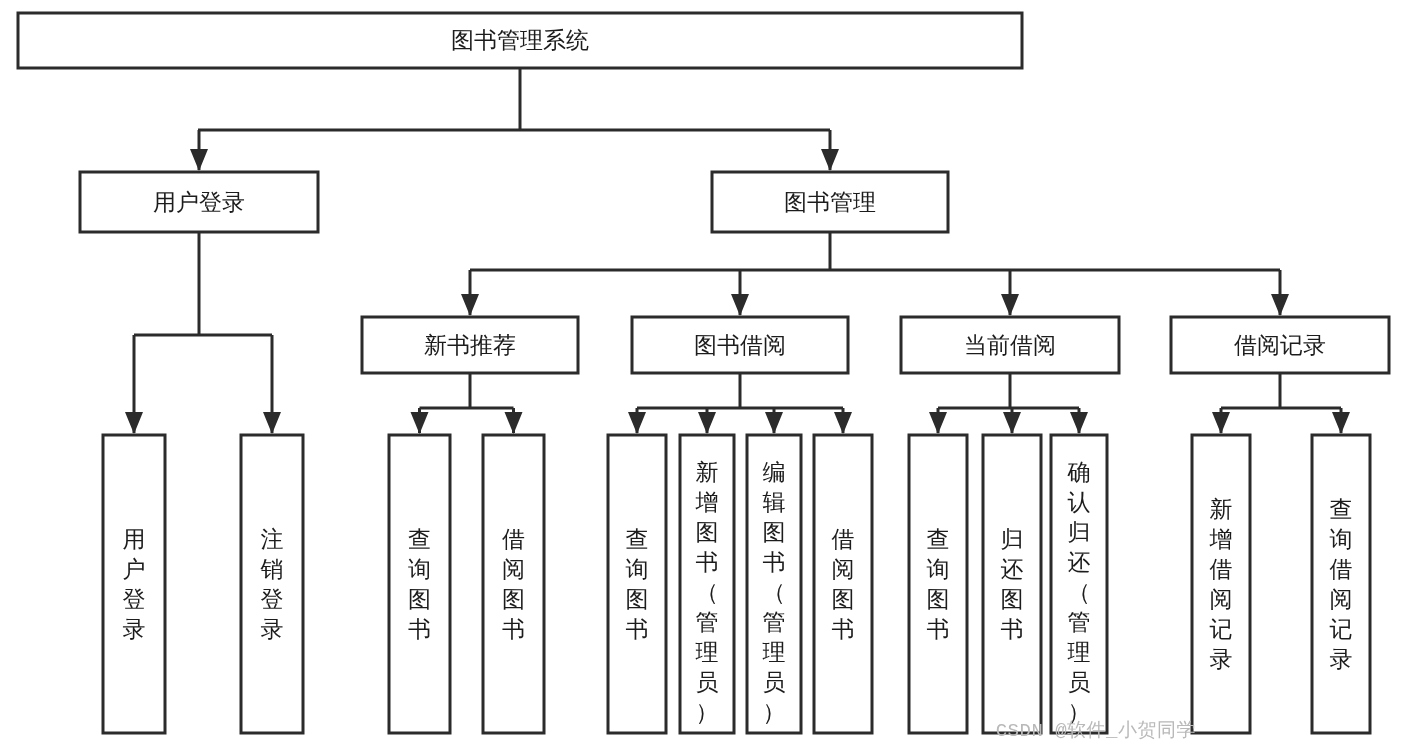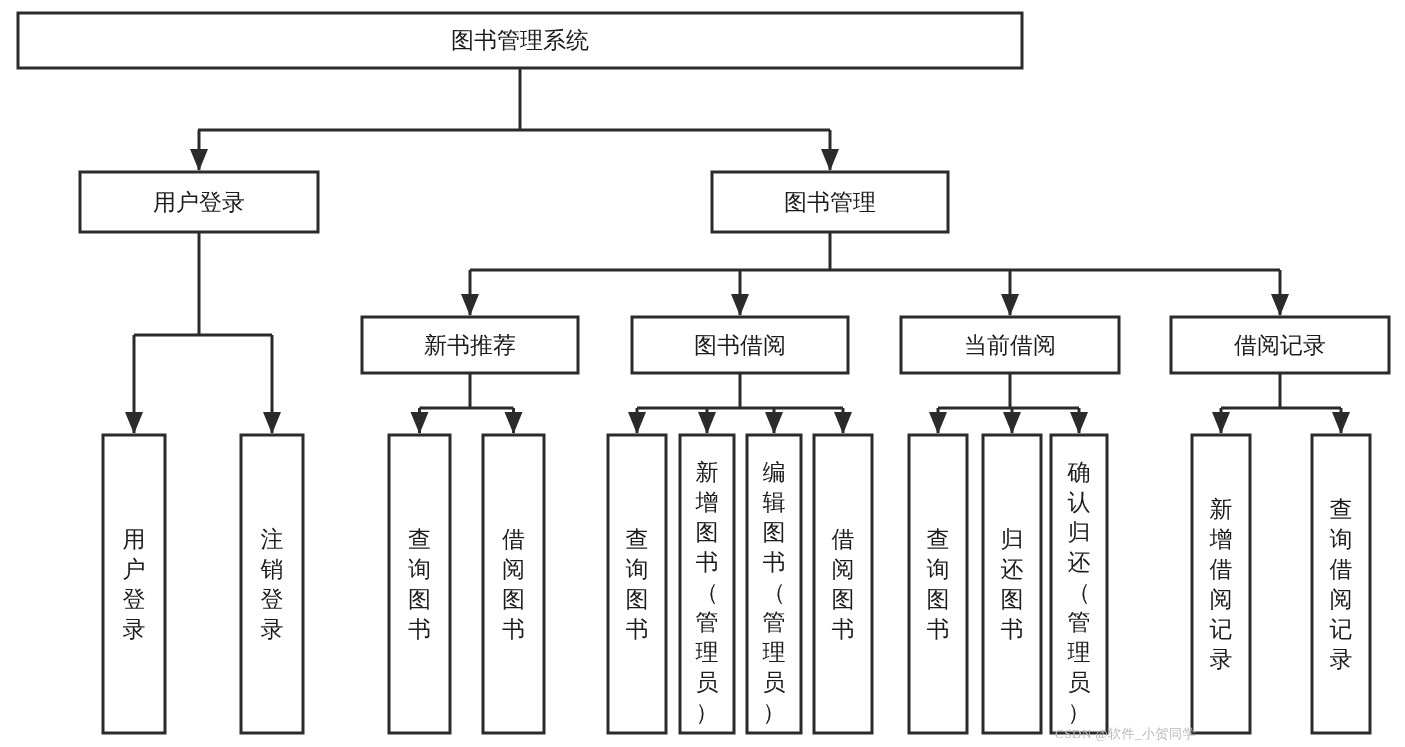--- a/index.html
+++ b/index.html
@@ -51,22 +51,22 @@
     fill: none;
   }
   .arrow-head {
     fill: #2b2b2b;
     stroke: none;
   }
   .watermark-text {
     position: absolute;
     right: 8px;
     bottom: 4px;
-    font-family: Liberation Serif, serif;
-    font-size: 13px;
+    font-family: Liberation Mono, monospace;
+    font-size: 19px;
     color: #b9b9b9;
     white-space: nowrap;
     letter-spacing: 0.5px;
     pointer-events: none;
     margin-top: 44px;
   }
 </style>
 </head>
 <body>
 

